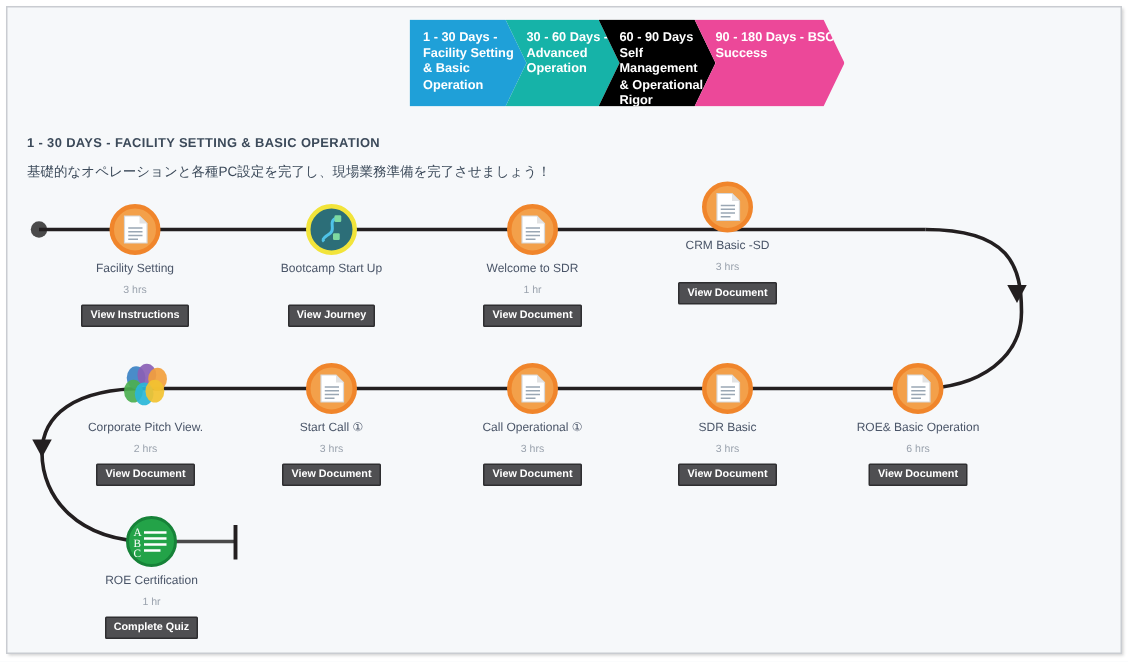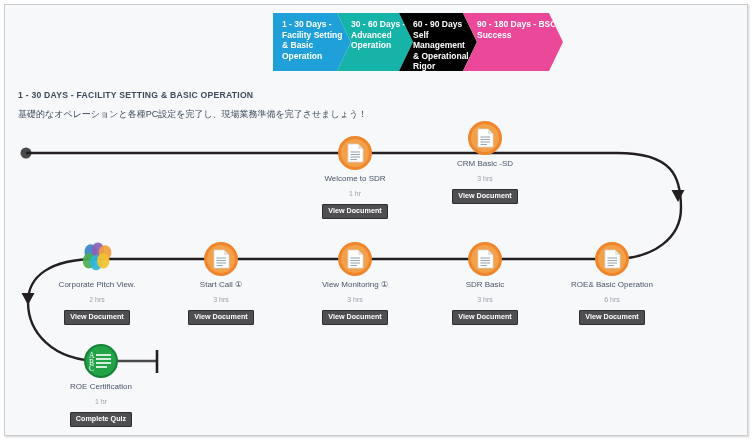--- a/index.html
+++ b/index.html
@@ -114,21 +114,50 @@
 
     <line x1="607" y1="254" x2="92" y2="254" stroke="#231f20" stroke-width="2.4"></line>
 
     <path d="M 92 254 C 44 254 23 272 23 297 C 23 326 46 356 96 356" fill="none" stroke="#231f20" stroke-width="2.4"></path>
     <polygon points="16.5,288 29.5,288 23,300" fill="#231f20"></polygon>
 
     <line x1="96" y1="356" x2="152" y2="356" stroke="#4a4a4a" stroke-width="2.4"></line>
     <line x1="152" y1="345" x2="152" y2="368" stroke="#231f20" stroke-width="2.6"></line>
   </svg>
 
-
+  <div class="node" style="left:85px;top:131px;">
+    <div class="circle c-orange">
+      <svg class="icn" width="17" height="20" viewBox="0 0 17 20">
+        <path d="M1 1 h10 l5 5 v13 h-15 z" fill="#ffffff" stroke="#d8d8d8" stroke-width="0.8"></path>
+        <path d="M11 1 v5 h5 z" fill="#e3e3e3"></path>
+        <g stroke="#9aa7b4" stroke-width="1.1">
+          <line x1="3.5" y1="9" x2="13" y2="9"></line>
+            <line x1="3.5" y1="11.5" x2="13" y2="11.5"></line>
+          <line x1="3.5" y1="14" x2="13" y2="14"></line>
+            <line x1="3.5" y1="16.5" x2="10" y2="16.5"></line>
+        </g>
+      </svg>
+    </div>
+    <div class="nlabel">Facility Setting</div>
+    <div class="nhours">3 hrs</div>
+    <div class="nbtn">View Instructions</div>
+  </div>
+
+  <div class="node" style="left:216px;top:131px;">
+    <div class="circle c-teal">
+      <svg class="icn" width="24" height="24" viewBox="0 0 24 24">
+        <path d="M16 4 C 8 7 17 12 9 16 C 6 18 6 19 7 20" fill="none" stroke="#4fc3e8" stroke-width="2"></path>
+        <rect x="14" y="2.5" width="4.5" height="4.5" rx="0.8" fill="#7dd9a0"></rect>
+        <rect x="13" y="14.5" width="4.5" height="4.5" rx="0.8" fill="#7dd9a0"></rect>
+      </svg>
+    </div>
+    <div class="nlabel">Bootcamp Start Up</div>
+    <div class="nhours"></div>
+    <div class="nbtn">View Journey</div>
+  </div>
 
   <div class="node" style="left:350px;top:131px;">
     <div class="circle c-orange">
       <svg class="icn" width="17" height="20" viewBox="0 0 17 20">
         <path d="M1 1 h10 l5 5 v13 h-15 z" fill="#ffffff" stroke="#d8d8d8" stroke-width="0.8"></path>
         <path d="M11 1 v5 h5 z" fill="#e3e3e3"></path>
         <g stroke="#9aa7b4" stroke-width="1.1">
           <line x1="3.5" y1="9" x2="13" y2="9"></line>
             <line x1="3.5" y1="11.5" x2="13" y2="11.5"></line>
           <line x1="3.5" y1="14" x2="13" y2="14"></line>
@@ -200,21 +229,21 @@
         <path d="M1 1 h10 l5 5 v13 h-15 z" fill="#ffffff" stroke="#d8d8d8" stroke-width="0.8"></path>
         <path d="M11 1 v5 h5 z" fill="#e3e3e3"></path>
         <g stroke="#9aa7b4" stroke-width="1.1">
           <line x1="3.5" y1="9" x2="13" y2="9"></line>
             <line x1="3.5" y1="11.5" x2="13" y2="11.5"></line>
           <line x1="3.5" y1="14" x2="13" y2="14"></line>
             <line x1="3.5" y1="16.5" x2="10" y2="16.5"></line>
         </g>
       </svg>
     </div>
-    <div class="nlabel">View Monitoring ①</div>
+    <div class="nlabel">Call Operational ①</div>
     <div class="nhours">3 hrs</div>
     <div class="nbtn">View Document</div>
   </div>
 
   <div class="node" style="left:480px;top:237px;">
     <div class="circle c-orange">
       <svg class="icn" width="17" height="20" viewBox="0 0 17 20">
         <path d="M1 1 h10 l5 5 v13 h-15 z" fill="#ffffff" stroke="#d8d8d8" stroke-width="0.8"></path>
         <path d="M11 1 v5 h5 z" fill="#e3e3e3"></path>
         <g stroke="#9aa7b4" stroke-width="1.1">

